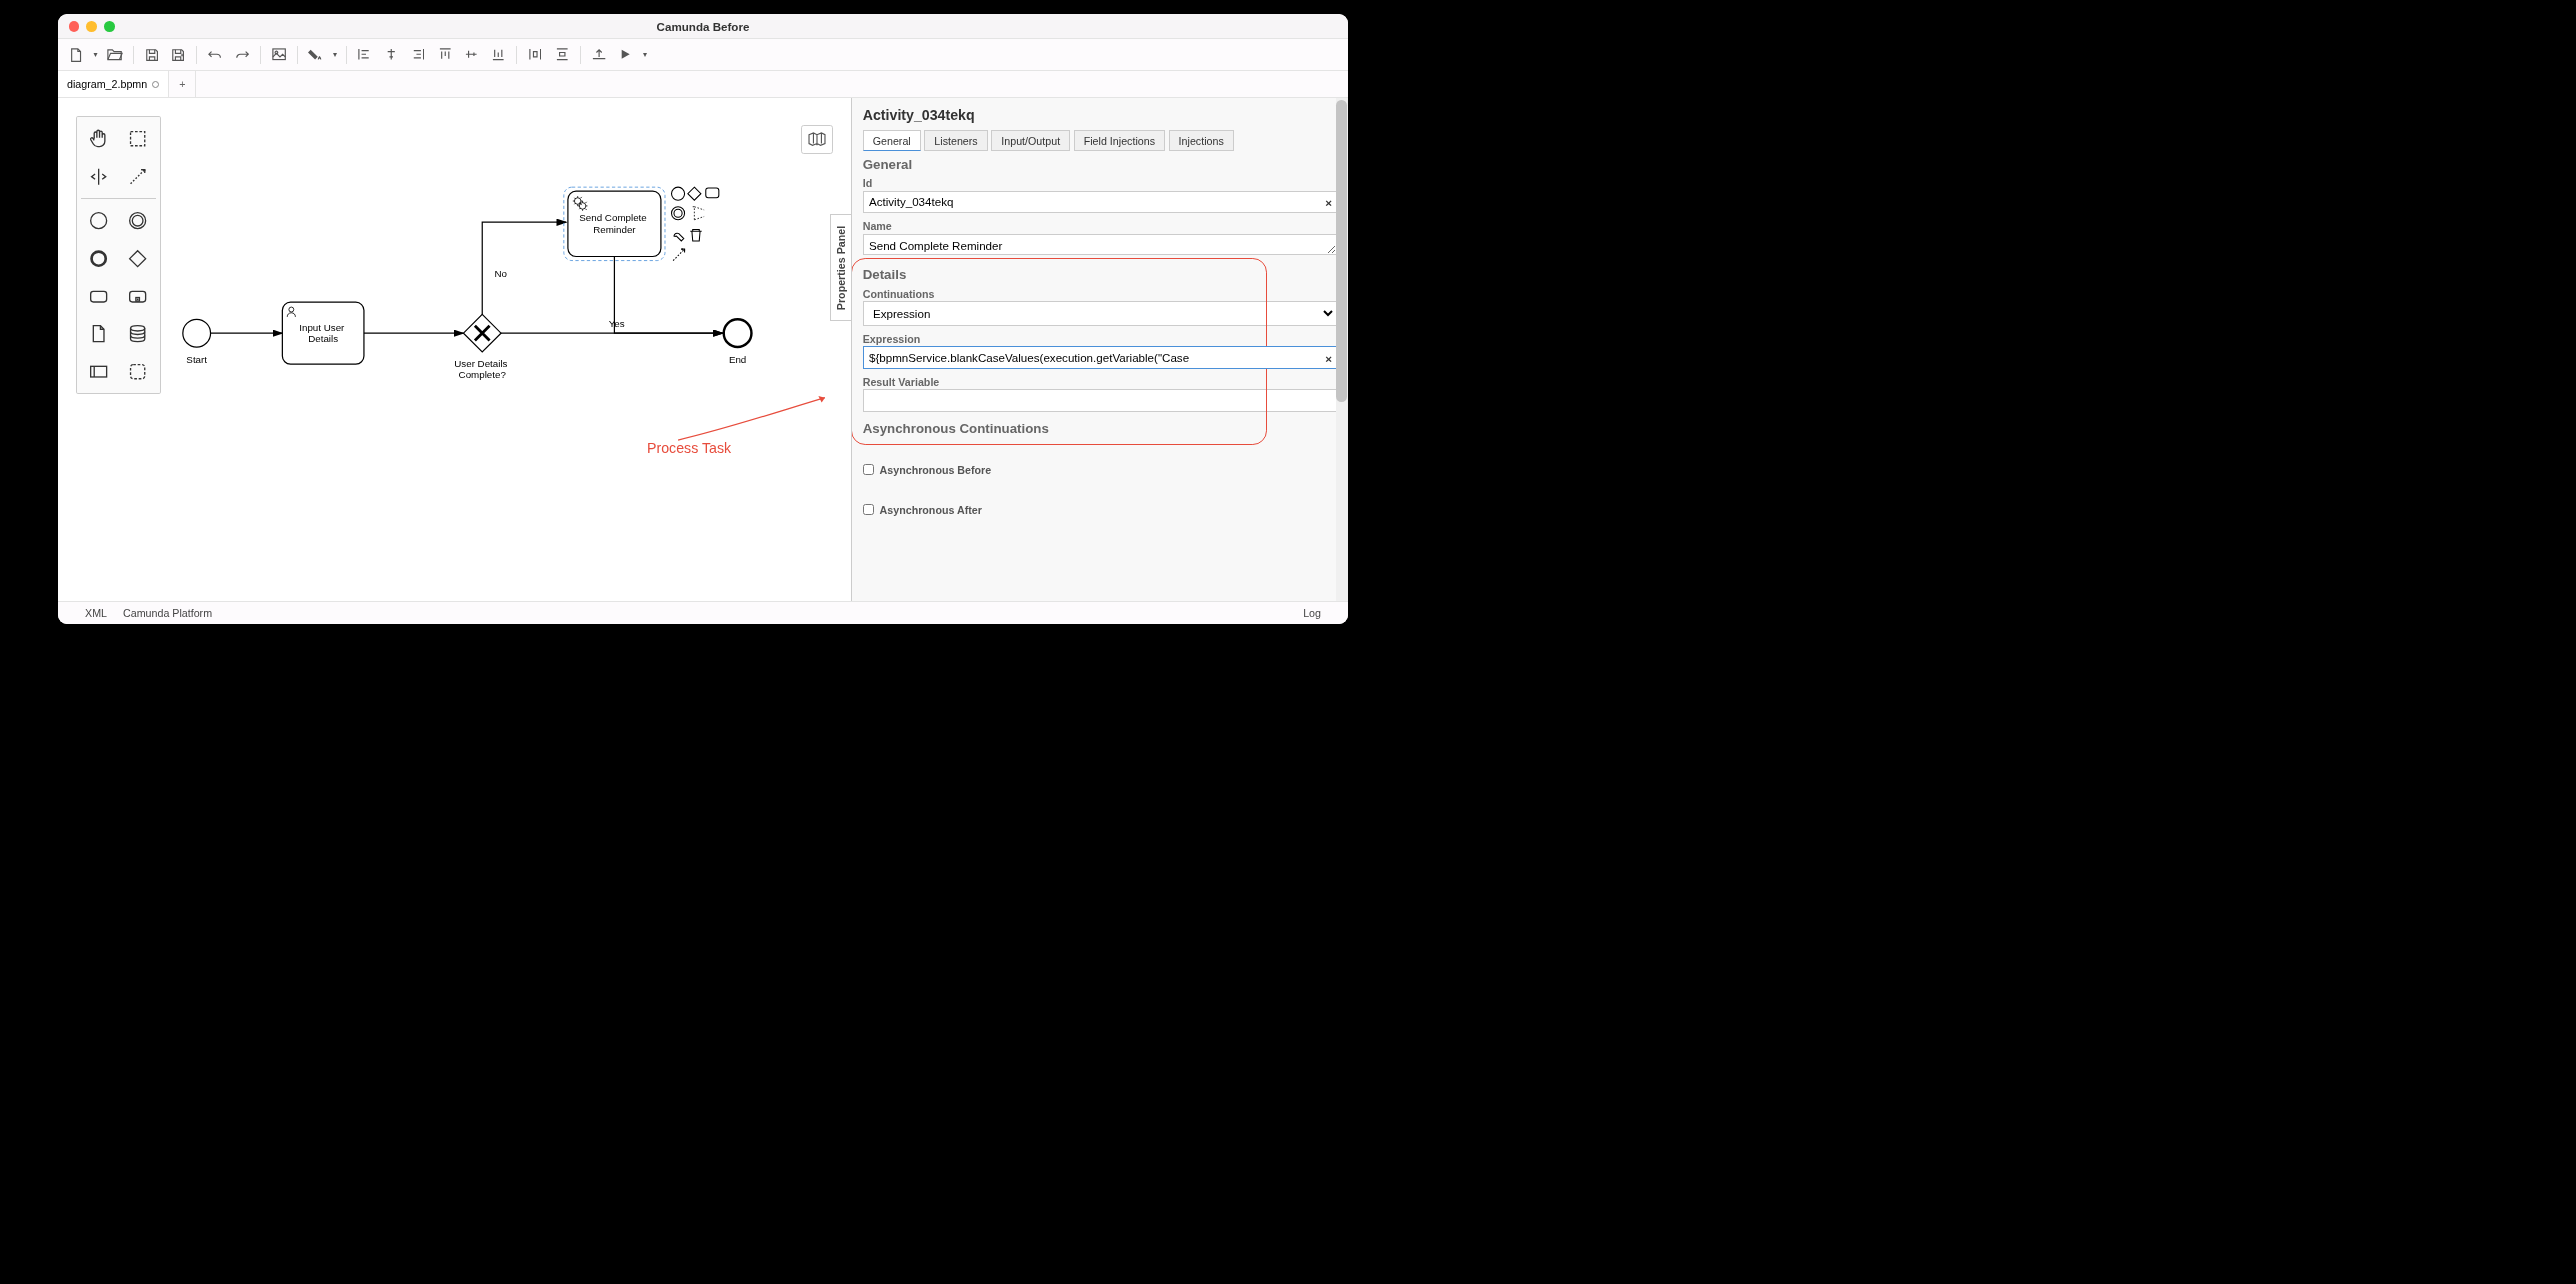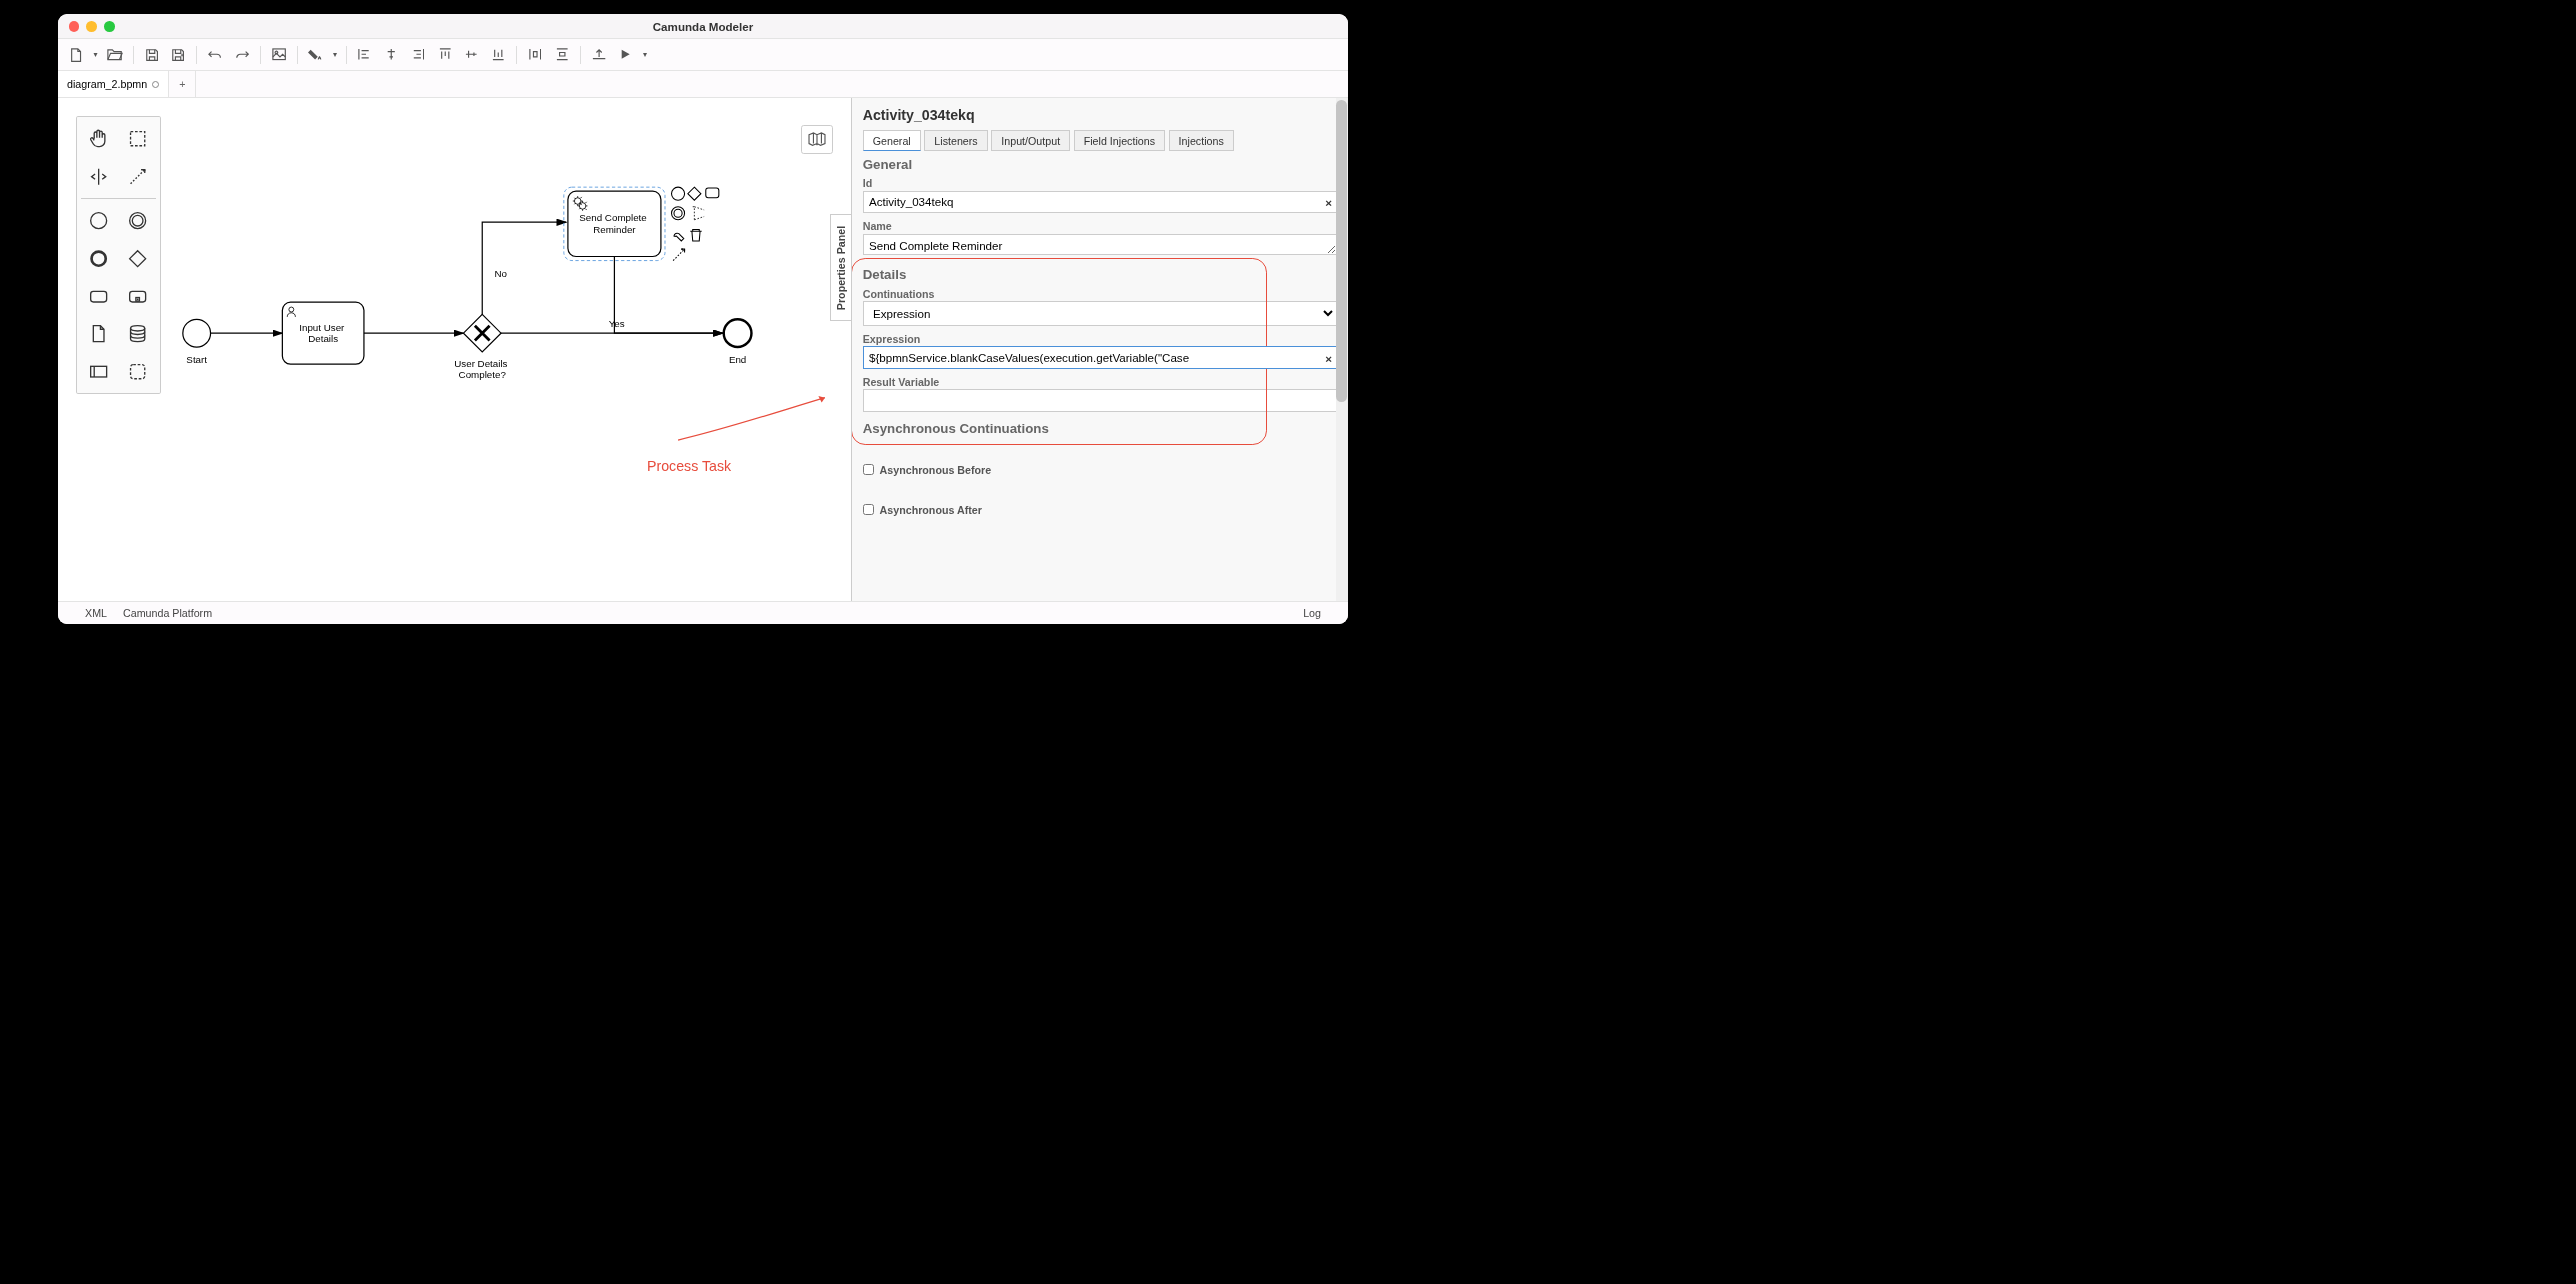--- a/index.html
+++ b/index.html
@@ -61,21 +61,21 @@
 <body>
 
 <div class="window">
 
   <div class="titlebar">
     <div class="traffic">
       <div class="dot red"></div>
       <div class="dot yellow"></div>
       <div class="dot green"></div>
     </div>
-    <div class="titletext">Camunda Modeler</div>
+    <div class="titletext">Camunda Before</div>
   </div>
 
   <div class="toolbar">
     <div class="tb-btn">
         <svg width="14.2" height="14.2" viewBox="0 0 16 16" stroke="#555" fill="none" stroke-width="1.3">
           <path d="M3 1h7l3 3v11H3z"></path>
           <path d="M10 1v3h3"></path>
         </svg>
       </div>
     <div class="tb-btn narrow">▾</div>
@@ -359,21 +359,21 @@
         <line x1="543" y1="263" x2="815" y2="263" stroke="#000" stroke-width="1.5" marker-end="url(#arrow)"></line>
         <text x="675" y="255" font-size="12">Yes</text>
 
         <circle cx="833" cy="263" r="17" stroke="#000" stroke-width="3" fill="#fff"></circle>
         <text x="833" y="300" text-anchor="middle" font-size="12">End</text>
 
         <path d="M760 394 C 820 380, 880 360, 940 342" stroke="#e74c3c" stroke-width="1.5" fill="none"></path>
         <path d="M940 342 l-8 -2 l4 8 z" fill="#e74c3c"></path>
       </svg>
 
-      <div class="annotation-text" style="left:589px; top:360px;">Process Task</div>
+      <div class="annotation-text" style="left:589px; top:342px;">Process Task</div>
     </div>
 
     <div class="properties-panel">
       <div class="pp-handle">
         <span>Properties Panel</span>
       </div>
       <div class="pp-body">
         <div class="pp-title">Activity_034tekq</div>
         <div class="pp-tabs">
           <div class="pt active">General</div>

